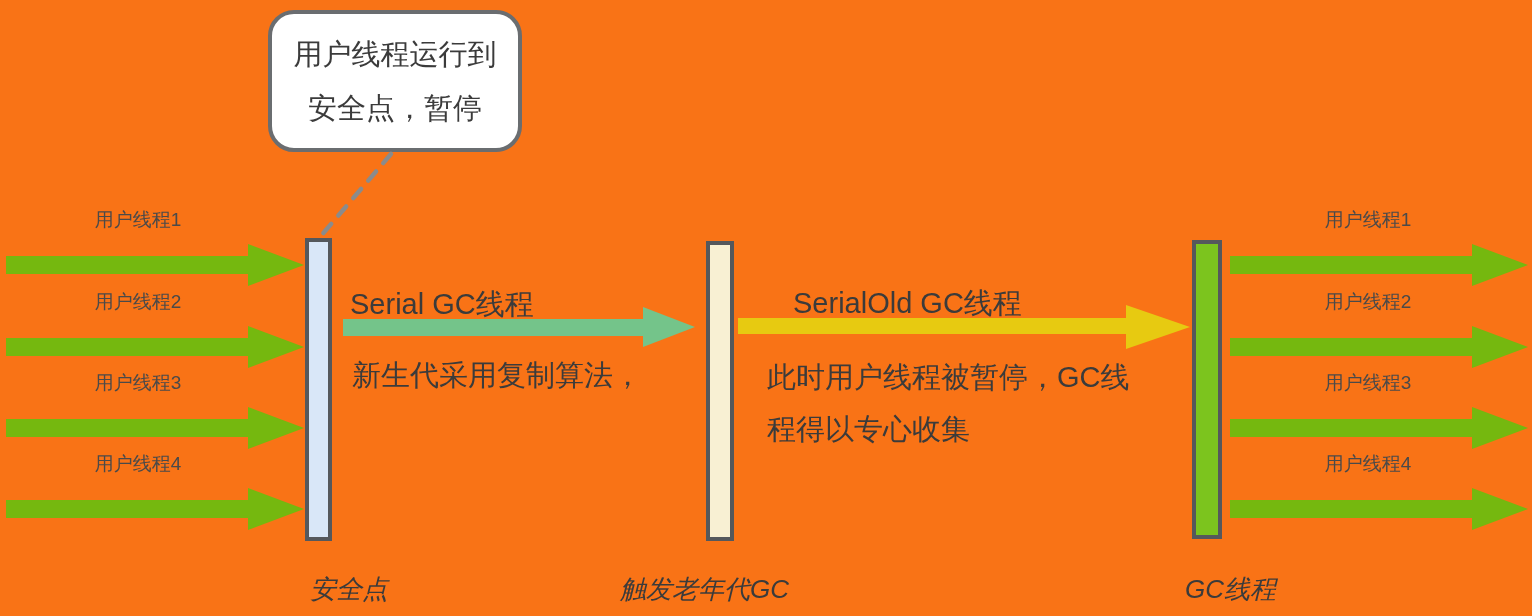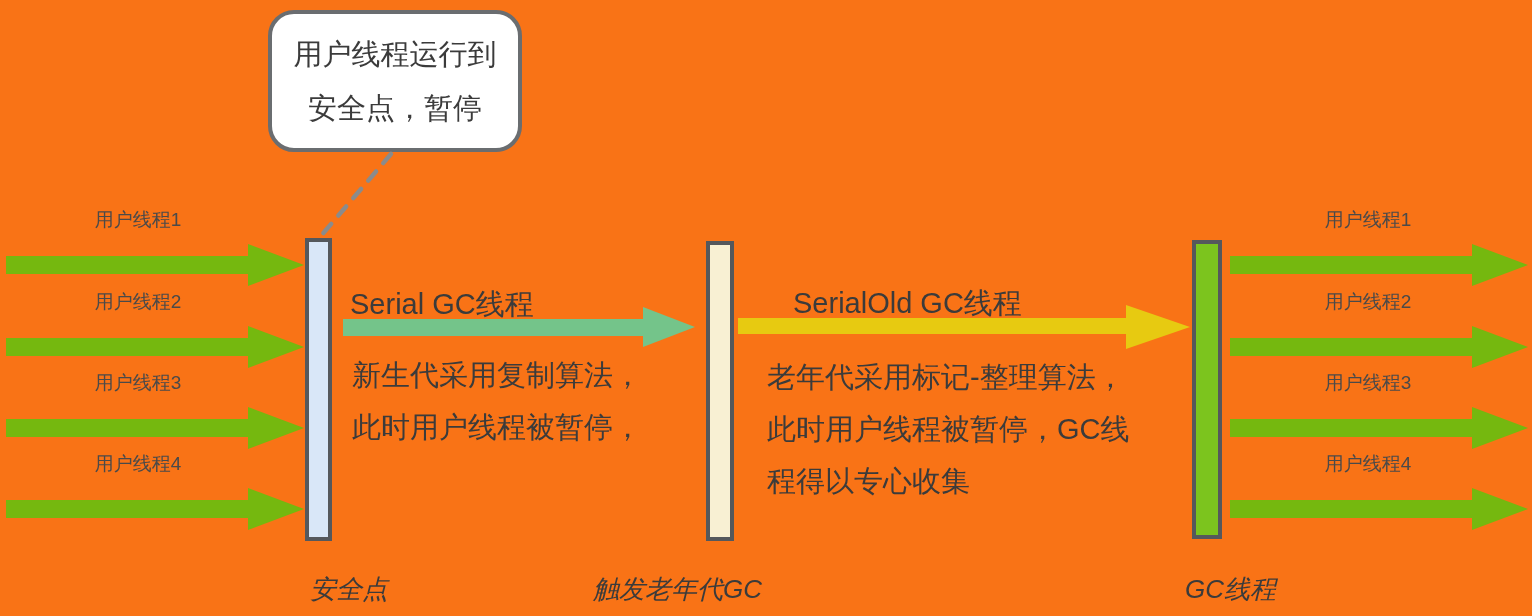--- a/index.html
+++ b/index.html
@@ -136,21 +136,21 @@
   .milestone {
     position: absolute;
     top: 572px;
     font-size: 26px;
     color: #3b3b3b;
     text-align: right;
     white-space: nowrap;
     font-style: italic;
   }
   .milestone.safepoint { left: 248px; width: 140px; }
-  .milestone.trigger   { left: 562px; width: 200px; }
+  .milestone.trigger   { left: 589px; width: 200px; }
   .milestone.done      { left: 1136px; width: 140px; }
 </style>
 </head>
 <body>
 
 <div class="canvas">
 
   <div class="callout">
     <div>用户线程运行到</div>
     <div>安全点，暂停</div>
@@ -186,30 +186,28 @@
   <div class="bar old-gc"></div>
   <div class="bar gc-done"></div>
 
   <div class="gc-label serial">Serial GC线程</div>
   <div class="arrow serial">
     <div class="shaft"></div>
     <div class="head"></div>
   </div>
   <div class="desc young">
     <div>新生代采用复制算法，</div>
-    <div>此时用户线程被暂停，</div>
   </div>
 
   <div class="gc-label serialold">SerialOld GC线程</div>
   <div class="arrow serialold">
     <div class="shaft"></div>
     <div class="head"></div>
   </div>
   <div class="desc old">
-    <div>老年代采用标记-整理算法，</div>
     <div>此时用户线程被暂停，GC线</div>
     <div>程得以专心收集</div>
   </div>
 
   <div class="thread-label r" style="top:207px">用户线程1</div>
   <div class="thread-label r" style="top:289px">用户线程2</div>
   <div class="thread-label r" style="top:370px">用户线程3</div>
   <div class="thread-label r" style="top:451px">用户线程4</div>
 
   <div class="arrow user r1">

